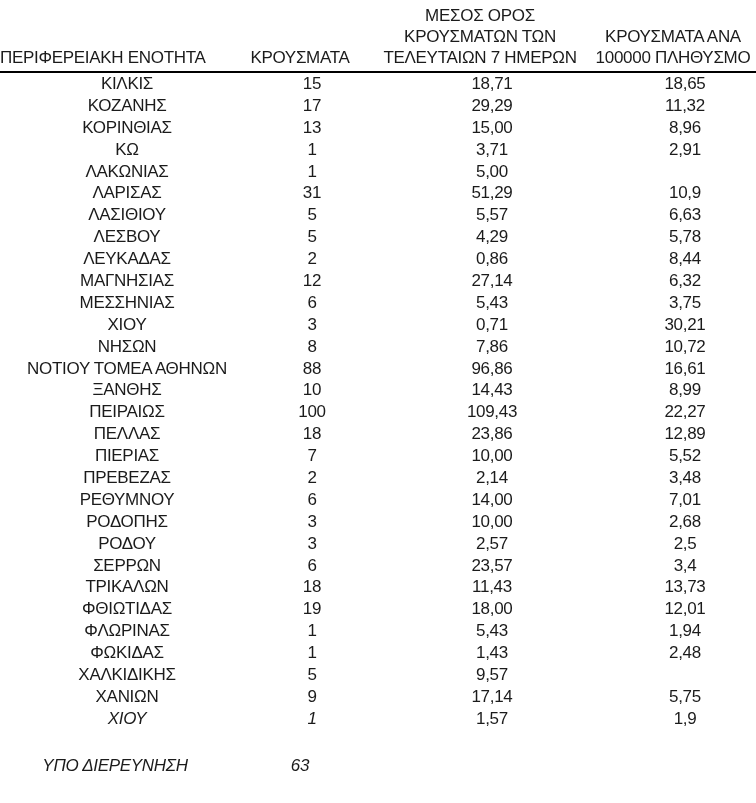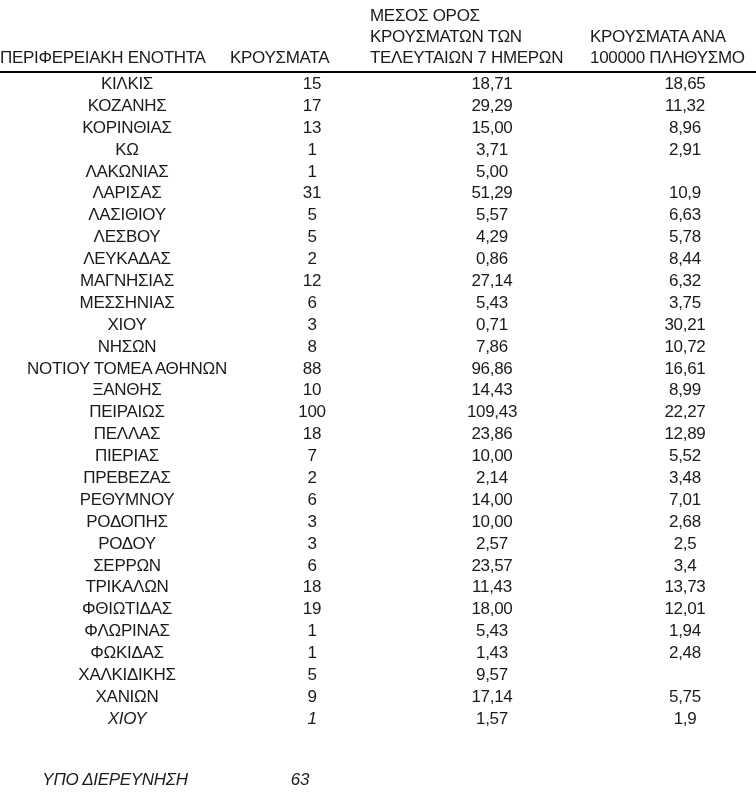--- a/index.html
+++ b/index.html
@@ -18,33 +18,33 @@
     display: grid;
     grid-template-columns: 230px 140px 220px 166px;
   }
   .thead {
     height: 73px;
     box-sizing: border-box;
     border-bottom: 2.5px solid #000000;
     align-items: end;
     padding-bottom: 3px;
   }
-  .th { line-height: 21px; }
+  .th { text-align: center; line-height: 21px; }
   .th.col1 { text-align: left; }
   .th .hline { display: block; white-space: nowrap; }
   .tbody {}
   .trow {
     height: 21.9px;
     align-items: center;
     margin-left: 12px;
   }
   .td { text-align: center; white-space: nowrap; }
   .italic { font-style: italic; }
   .footer-row {
-    margin-top: 39px;
+    margin-top: 25px;
     height: 22px;
     align-items: center;
   }
 </style>
 </head>
 <body>
 
 <div class="page">
 
   <div class="grid-row thead">

